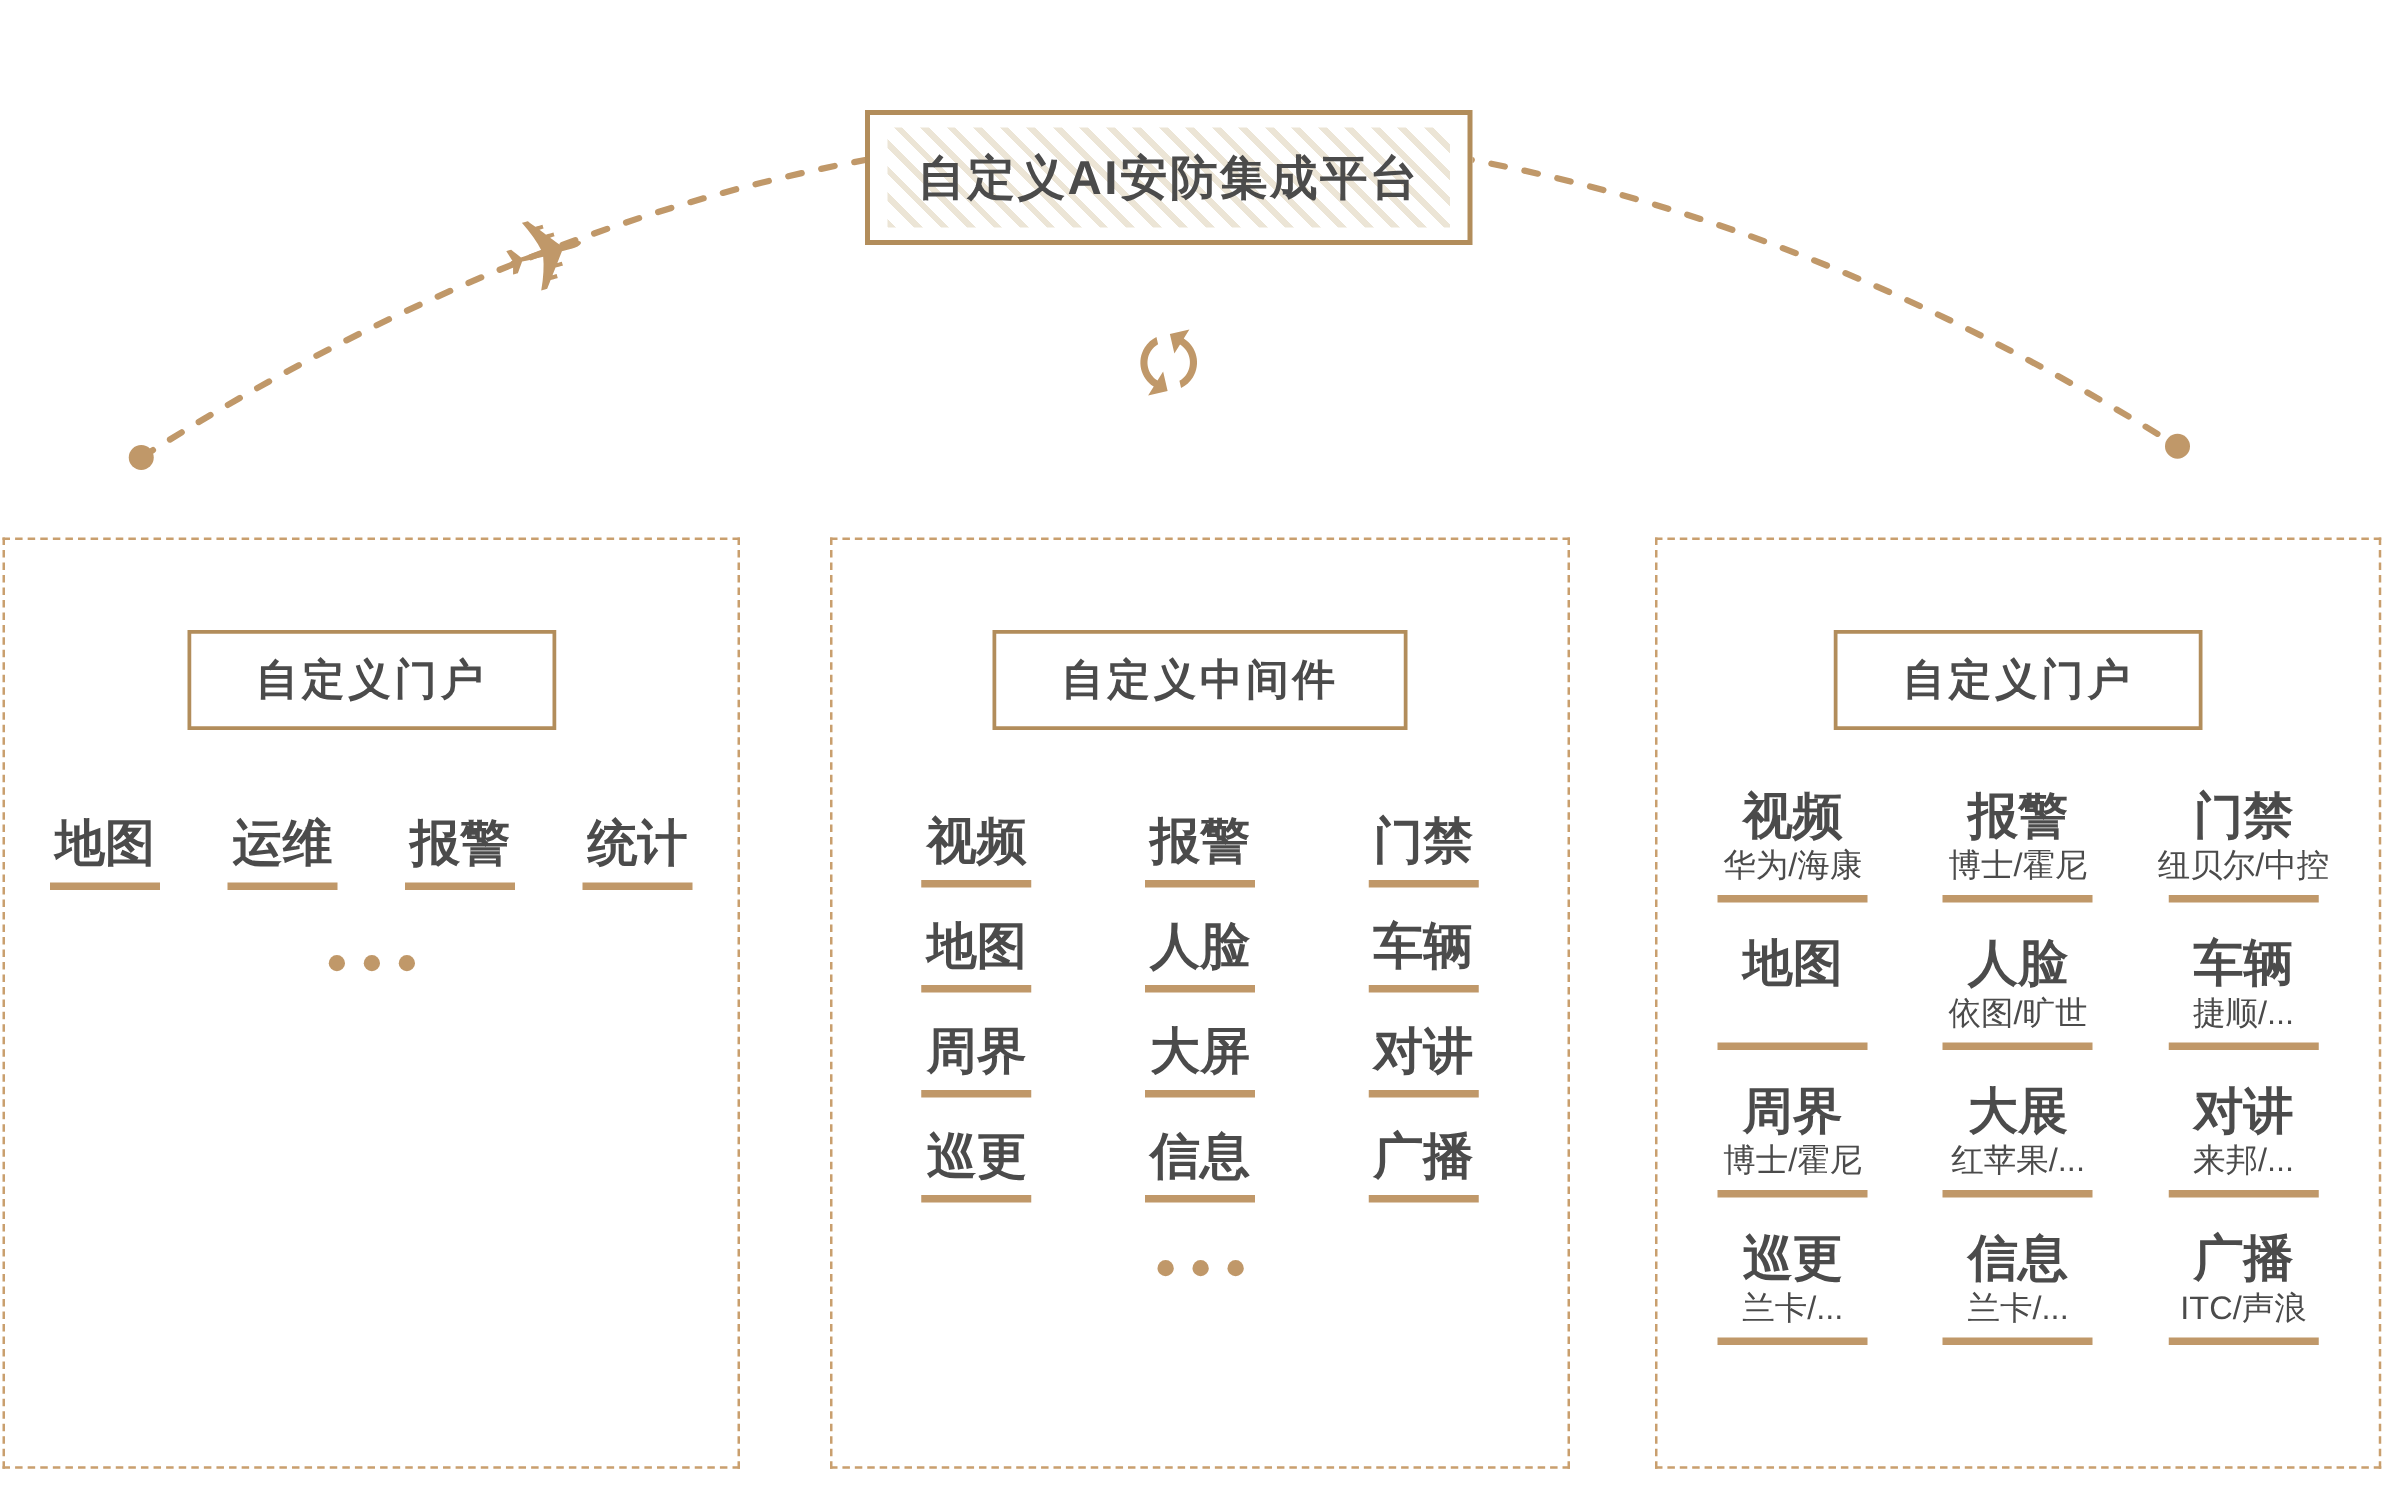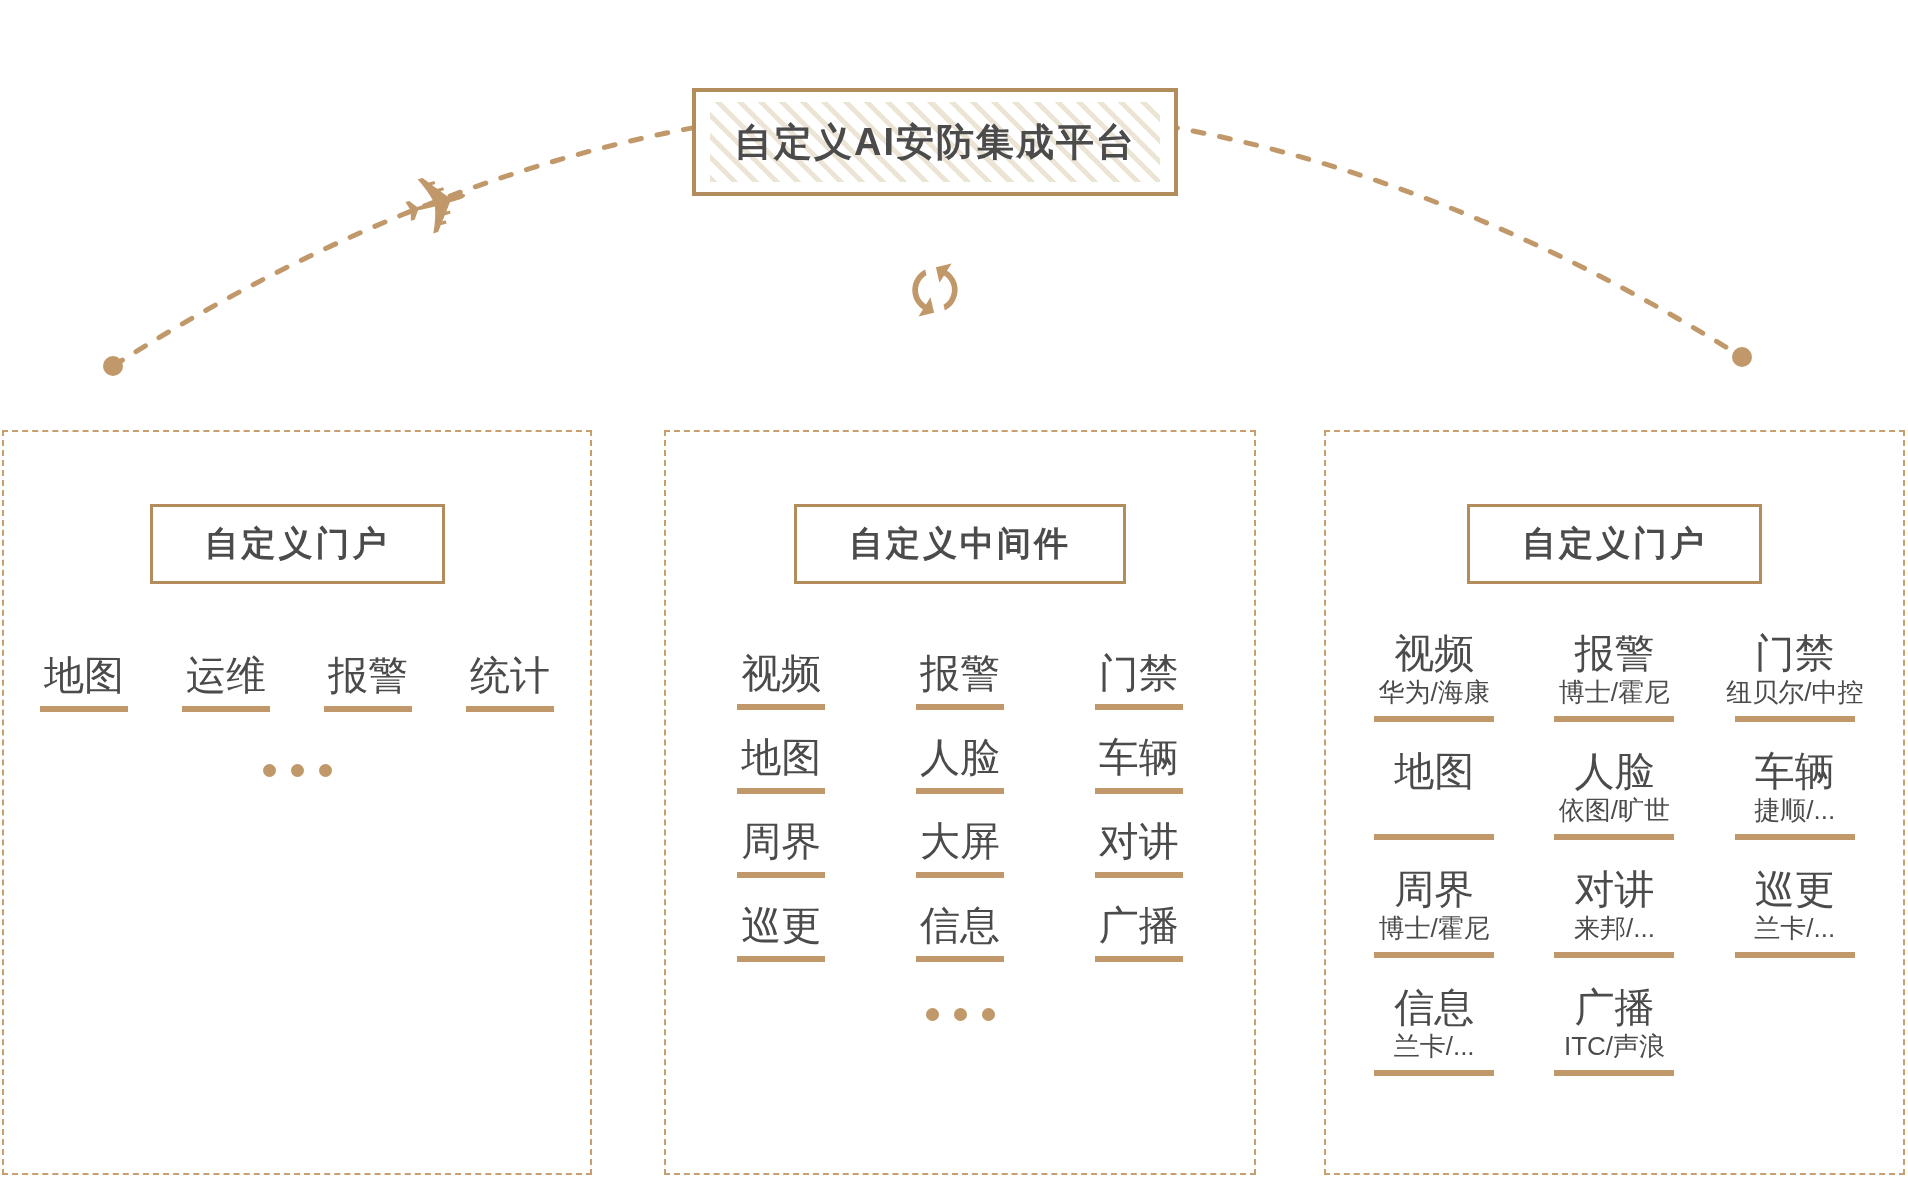--- a/index.html
+++ b/index.html
@@ -46,21 +46,21 @@
 
   .panel-header{
     margin:72px auto 0 auto;width:max-content;height:80px;box-sizing:border-box;
     border:3px solid #b28d5b;display:flex;align-items:center;justify-content:center;
     padding:0 52px;background:#ffffff;
   }
   .panel-header span{font-size:34px;font-weight:700;letter-spacing:3px;white-space:nowrap;}
 
   
   .item{display:flex;flex-direction:column;align-items:center;}
-  .item-label{font-size:40px;font-weight:400;line-height:46px;white-space:nowrap;}
+  .item-label{font-size:40px;font-weight:700;line-height:46px;white-space:nowrap;}
   .underline{display:block;width:88px;height:6px;background:#c09869;margin-top:8px;}
   .underline.wide{width:120px;}
 
   
   .row4{
     display:flex;justify-content:space-between;align-items:flex-start;
     padding:0 36px;margin-top:68px;
   }
 
   
@@ -254,20 +254,27 @@
     </div>
     <div class="mitem">
       <div class="mtext">
         <span class="item-label">周界</span>
         <span class="item-sub">博士/霍尼</span>
       </div>
       <span class="underline wide"></span>
     </div>
     <div class="mitem">
       <div class="mtext">
+        <span class="item-label">大展</span>
+        <span class="item-sub">红苹果/...</span>
+      </div>
+      <span class="underline wide"></span>
+    </div>
+    <div class="mitem">
+      <div class="mtext">
         <span class="item-label">对讲</span>
         <span class="item-sub">来邦/...</span>
       </div>
       <span class="underline wide"></span>
     </div>
     <div class="mitem">
       <div class="mtext">
         <span class="item-label">巡更</span>
         <span class="item-sub">兰卡/...</span>
       </div>

